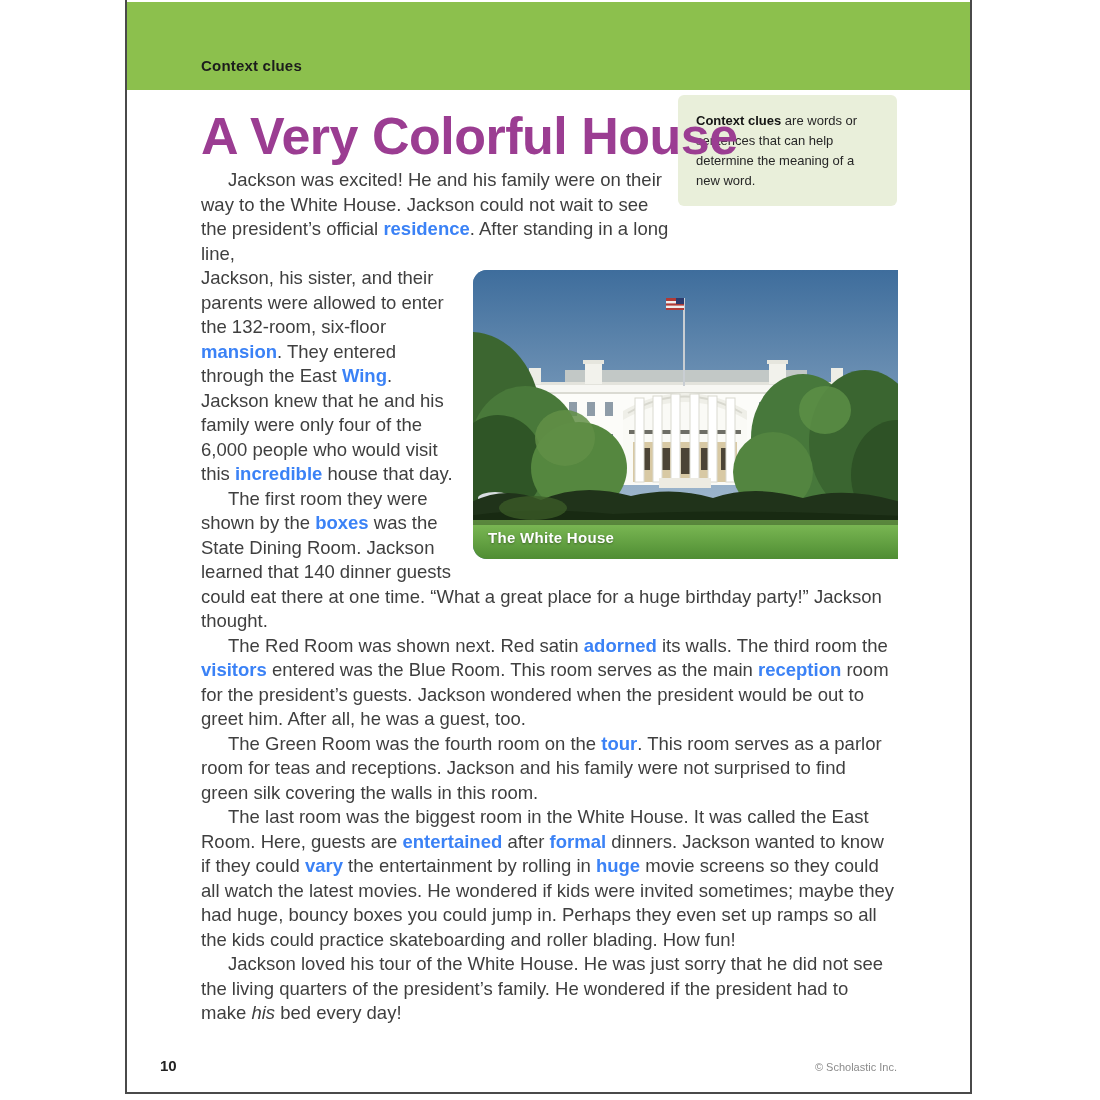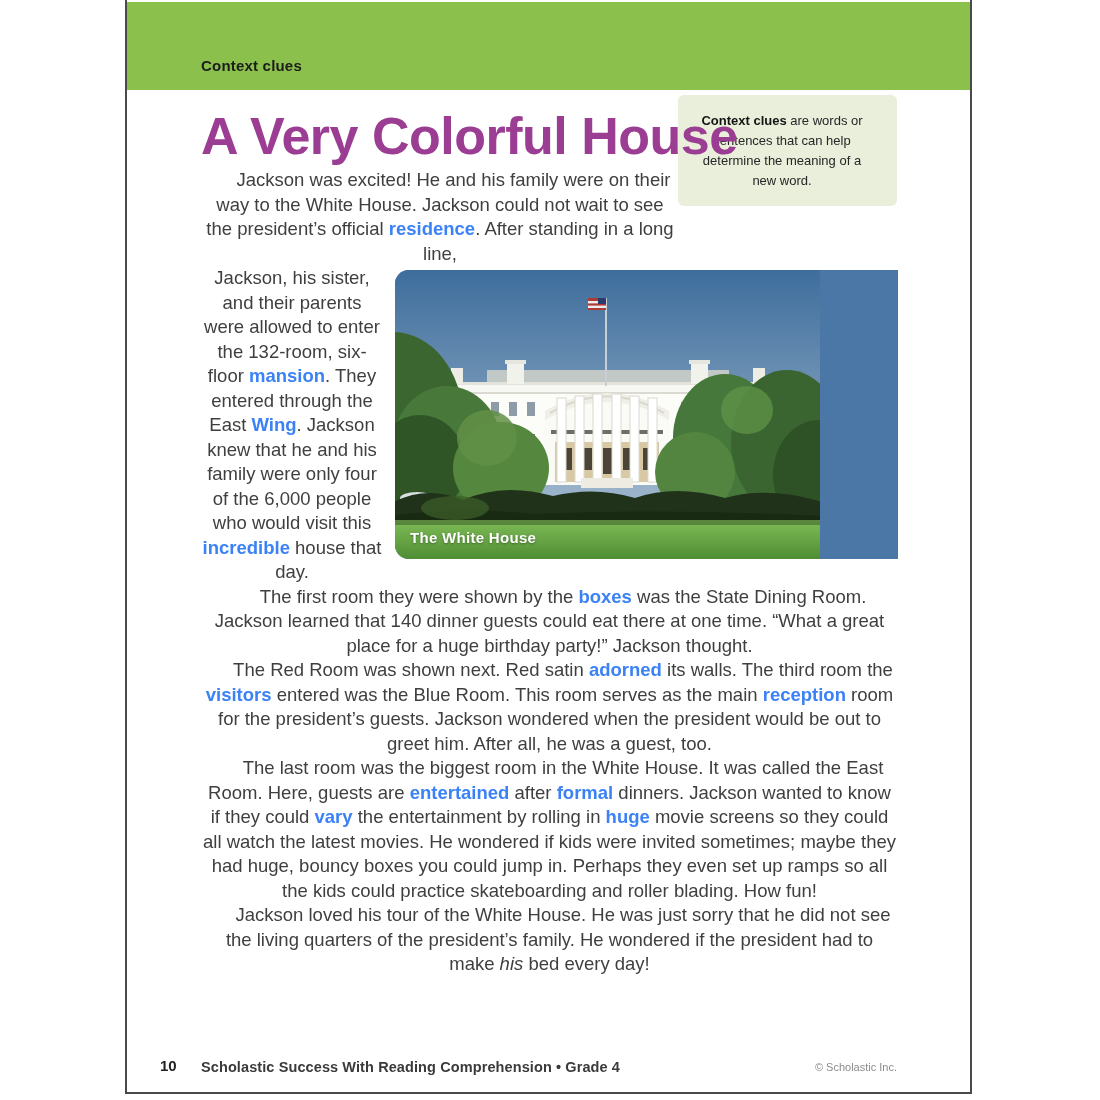--- a/index.html
+++ b/index.html
@@ -15,21 +15,20 @@
     width:1100px;height:1100px;background:#ffffff;position:relative;
     font-family:"Liberation Sans", sans-serif;color:var(--body-text);
     overflow:hidden;
   }
   .page{
     position:absolute;left:125px;top:0;width:843px;height:1092px;
     border-left:2px solid var(--page-border);
     border-right:2px solid var(--page-border);
     border-bottom:2px solid var(--page-border);
     background:#ffffff;
-    text-align:center;
   }
   .green-bar{
     position:absolute;top:2px;left:0;right:0;height:88px;
     background:var(--green-header);
   }
   .green-bar-label{
     position:absolute;left:74px;top:55px;
     font-size:15px;font-weight:bold;color:#1C1C1C;letter-spacing:.2px;
   }
   .context-box{
@@ -46,21 +45,21 @@
   }
   .article{
     position:absolute;left:74px;top:168px;width:697px;
     font-size:18.5px;line-height:24.5px;
   }
   .article p{margin:0;}
   .article p.indent{text-indent:27px;}
   .article p.first{width:478px;}
   .article b{font-weight:bold;color:#3b82f6;}
   .photo-wrap{
-    float:right;width:503px;height:289px;margin:4px 0 12px 12px;
+    float:right;width:425px;height:289px;margin:4px 0 12px 12px;
     border-radius:14px 0 0 14px;overflow:hidden;position:relative;
     background:#4a77a5;
   }
   .photo-wrap svg{display:block;}
   .photo-caption{
     position:absolute;left:15px;bottom:9px;color:#ffffff;
     font-size:15px;font-weight:bold;letter-spacing:.3px;
     text-shadow:0 1px 2px rgba(0,0,0,.35);
   }
   .footer-pagenum{
@@ -208,20 +207,20 @@
 
         <rect x="0" y="250" width="425" height="39" fill="url(#lawn)"></rect>
         <rect x="0" y="250" width="425" height="5" fill="#2E4A1E" opacity=".45"></rect>
       </svg>
       <div class="photo-caption">The White House</div>
     </div>
 
     <p>Jackson, his sister, and their parents were allowed to enter the 132-room, six-floor <b>mansion</b>. They entered through the East <b>Wing</b>. Jackson knew that he and his family were only four of the 6,000 people who would visit this <b>incredible</b> house that day.</p>
     <p class="indent">The first room they were shown by the <b>boxes</b> was the State Dining Room. Jackson learned that 140 dinner guests could eat there at one time. “What a great place for a huge birthday party!” Jackson thought.</p>
     <p class="indent">The Red Room was shown next. Red satin <b>adorned</b> its walls. The third room the <b>visitors</b> entered was the Blue Room. This room serves as the main <b>reception</b> room for the president’s guests. Jackson wondered when the president would be out to greet him. After all, he was a guest, too.</p>
+    <p class="indent">The Green Room was the fourth room on the <b>tour</b>. This room serves as a parlor room for teas and receptions. Jackson and his family were not surprised to find green silk covering the walls in this room.</p>
     <p class="indent">The last room was the biggest room in the White House. It was called the East Room. Here, guests are <b>entertained</b> after <b>formal</b> dinners. Jackson wanted to know if they could <b>vary</b> the entertainment by rolling in <b>huge</b> movie screens so they could all watch the latest movies. He wondered if kids were invited sometimes; maybe they had huge, bouncy boxes you could jump in. Perhaps they even set up ramps so all the kids could practice skateboarding and roller blading. How fun!</p>
     <p class="indent">Jackson loved his tour of the White House. He was just sorry that he did not see the living quarters of the president’s family. He wondered if the president had to make <i>his</i> bed every day!</p>
   </div>
 
   <div class="footer-pagenum">10</div>
-  <div class="footer-book">Scholastic Success With Reading Comprehension • Grade 4</div>
   <div class="footer-copy">© Scholastic Inc.</div>
 </div>
 
 </body></html>

